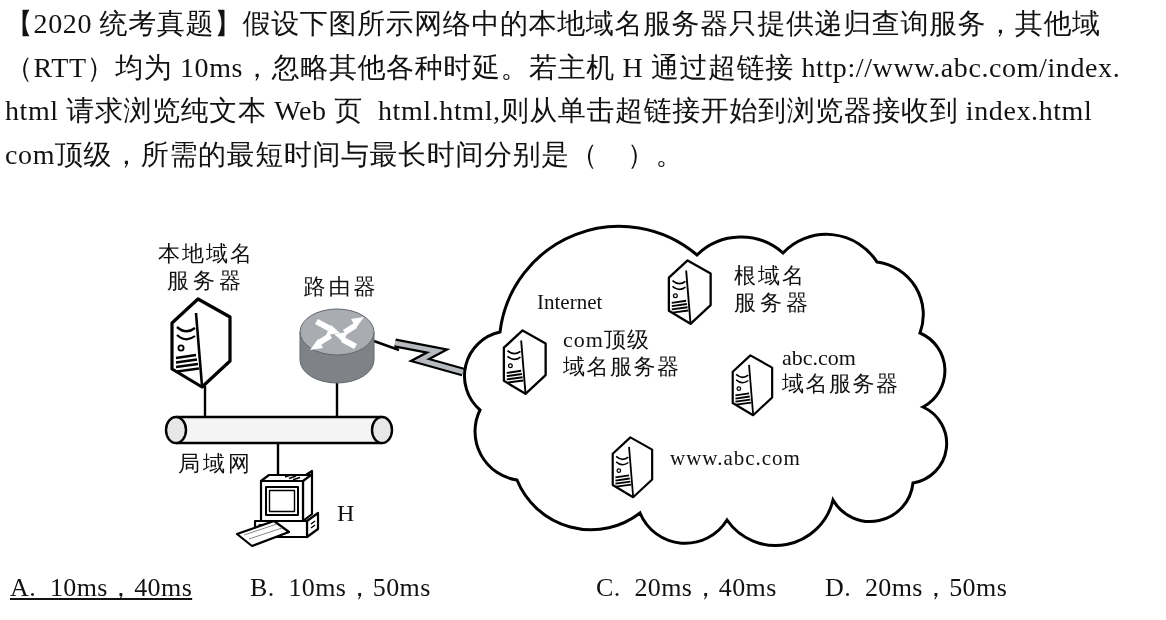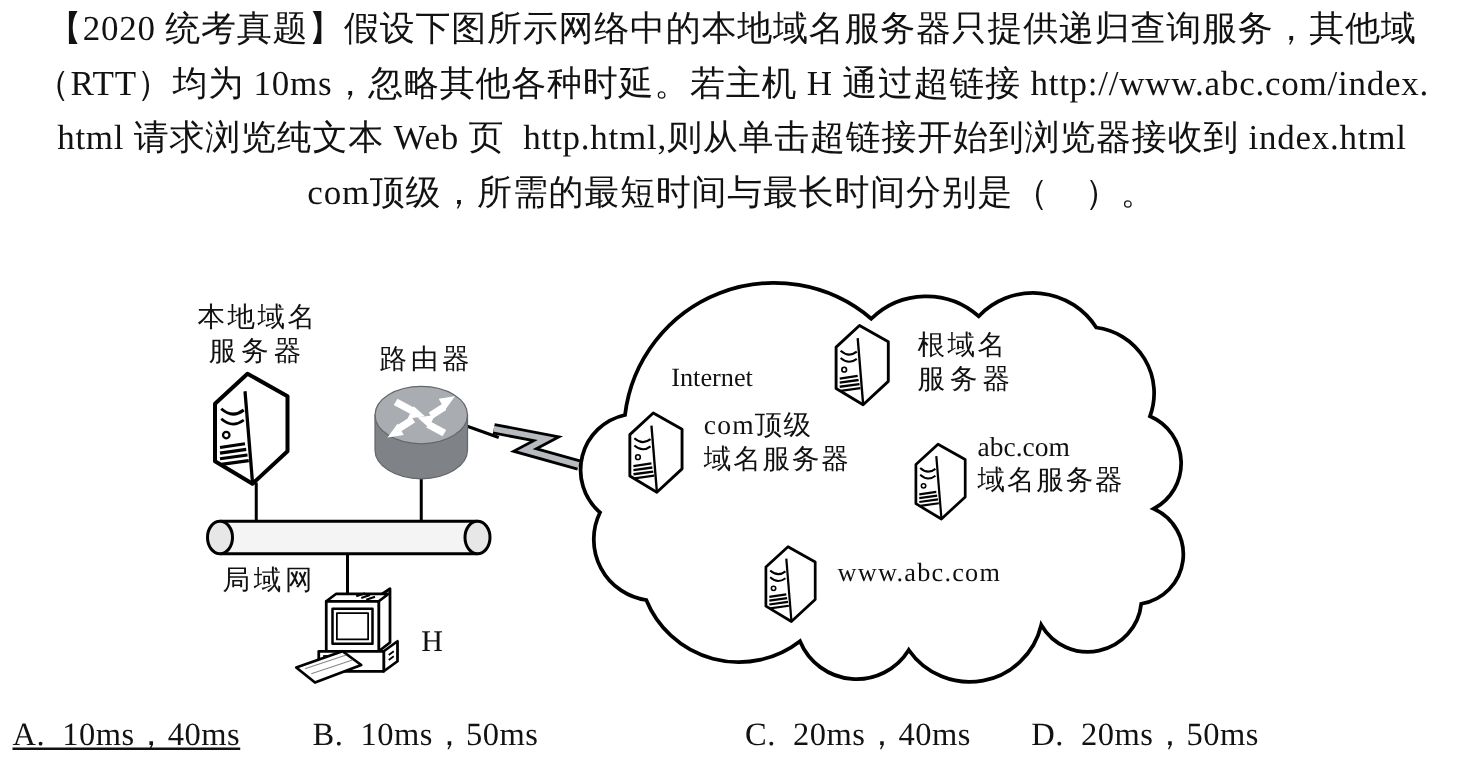--- a/index.html
+++ b/index.html
@@ -3,39 +3,39 @@
 <meta charset="utf-8">
 <style>
   html,body{margin:0;padding:0;background:#fff;}
   body{
     width:1166px;height:620px;position:relative;overflow:hidden;
     font-family:"Liberation Serif","DejaVu Serif",serif;color:#121212;
   }
   .question{position:absolute;left:0;top:0;width:1166px;padding:2px 0 0 0;}
   .qline{
     white-space:pre;height:43.5px;line-height:43.5px;font-size:28px;
-    padding-left:5px;letter-spacing:0.6px;overflow:hidden;text-align:center;
+    padding-left:5px;letter-spacing:0.6px;overflow:hidden;
   }
   #diagram{position:absolute;left:0;top:0;width:1166px;height:620px;}
   .opt{
     position:absolute;top:570px;font-size:26px;white-space:pre;
     letter-spacing:0.4px;
   }
   .opt-a{left:10px;text-decoration:underline;} .opt-b{left:250px;} .opt-c{left:552px;margin-left:44px;} .opt-d{left:825px;}
   svg text{font-family:"Liberation Serif","DejaVu Serif",serif;fill:#111;}
   .cjk-label{font-size:22px;}
   .latin-label{font-size:21px;}
 </style>
 </head>
 <body>
 
 <div class="question">
   <div class="qline">【2020 统考真题】假设下图所示网络中的本地域名服务器只提供递归查询服务，其他域</div>
   <div class="qline">（RTT）均为 10ms，忽略其他各种时延。若主机 H 通过超链接 http://www.abc.com/index.</div>
-  <div class="qline">html 请求浏览纯文本 Web 页  http.html,则从单击超链接开始到浏览器接收到 index.html</div>
+  <div class="qline">html 请求浏览纯文本 Web 页  html.html,则从单击超链接开始到浏览器接收到 index.html</div>
   <div class="qline">com顶级，所需的最短时间与最长时间分别是（　）。</div>
 </div>
 
 <svg id="diagram" viewBox="0 0 1166 620" xmlns="http://www.w3.org/2000/svg">
   <defs>
     <g id="server-sym">
       <polygon points="30,2 62,20 62,64 34,90 4,72 4,26" fill="#fff" stroke="#000" stroke-width="3.2" stroke-linejoin="round"></polygon>
       <line x1="28" y1="16" x2="34" y2="89" stroke="#000" stroke-width="2.6"></line>
       <path d="M9,30 q9,8 18,1" fill="none" stroke="#000" stroke-width="2.4"></path>
       <path d="M9,38 q9,8 18,1" fill="none" stroke="#000" stroke-width="2.2"></path>

